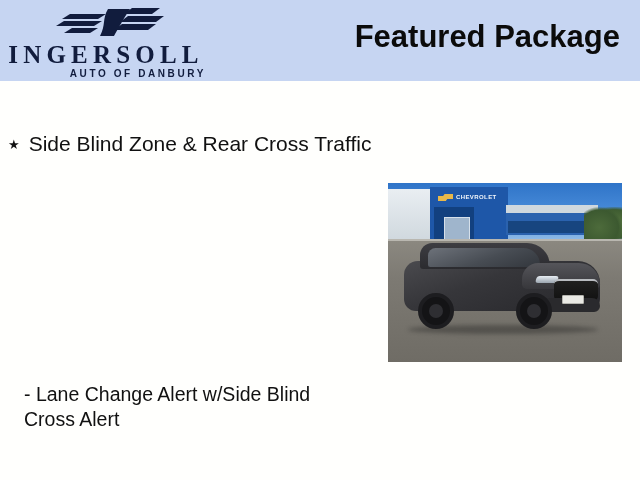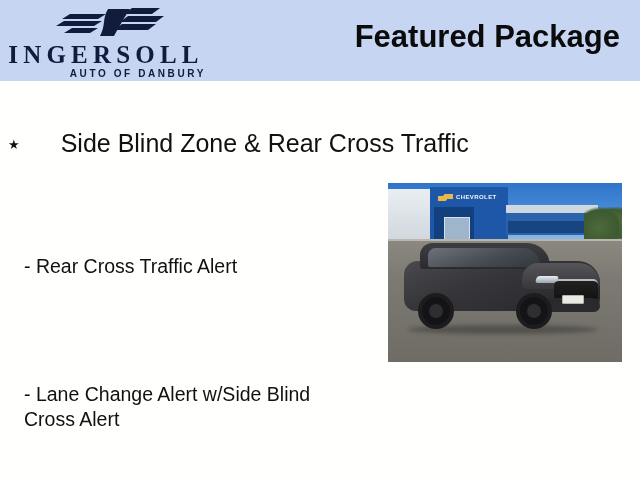--- a/index.html
+++ b/index.html
@@ -111,25 +111,24 @@
   }
   #bullet-star {
     font-size: 13px;
     color: #111111;
     line-height: 25px;
     flex: 0 0 auto;
     padding-top: 1px;
   }
   #bullet-text-1 {
     font-family: "Liberation Sans", sans-serif;
-    font-size: 25px;
+    font-size: 21px;
     color: #111111;
     line-height: 25px;
     white-space: nowrap;
-    margin-left: 32px;
   }
 
   #sub-line-1 {
     left: 24px;
     top: 254px;
     width: 340px;
   }
 
   #sub-line-2 {
     left: 24px;
@@ -365,21 +364,20 @@
     </div>
 
     <div id="slide-title">Featured Package</div>
   </div>
 
   <div id="bullet-row-1">
     <span id="bullet-star">★</span>
     <span id="bullet-text-1">Side Blind Zone &amp; Rear Cross Traffic</span>
   </div>
 
-  <div id="sub-line-1" class="body-line">- Rear Cross Traffic Alert</div>
 
   <div id="sub-line-2" class="body-line">- Lane Change Alert w/Side Blind Cross Alert</div>
 
   <div id="vehicle-photo">
     <div id="ph-sky"></div>
     <div id="ph-wall-left"></div>
     <div id="ph-tower"></div>
     <div id="ph-tower-face"></div>
     <div id="ph-door"></div>
     <div id="ph-bowtie"></div>

